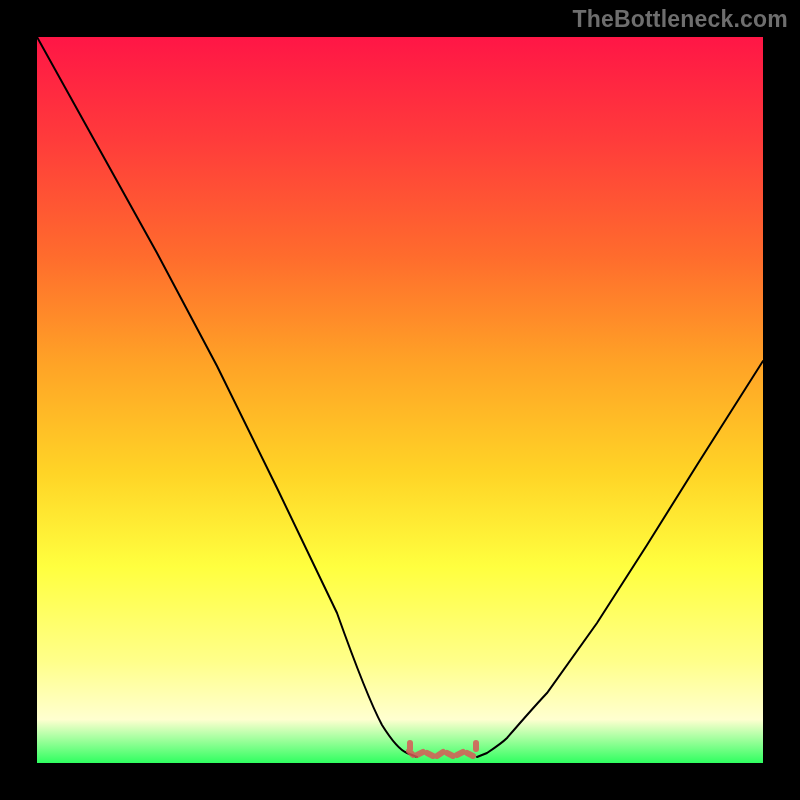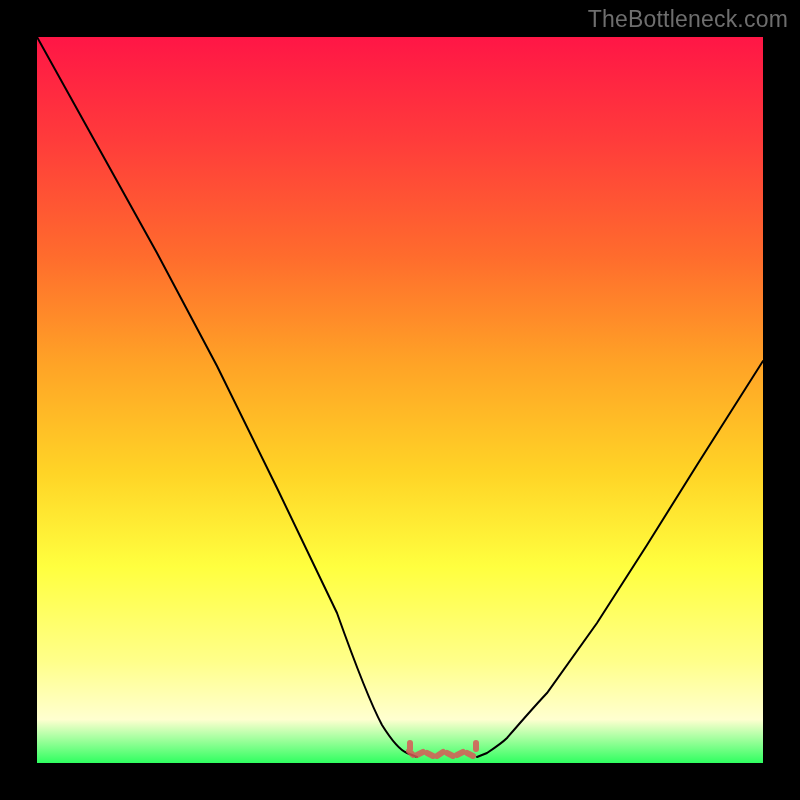--- a/index.html
+++ b/index.html
@@ -31,21 +31,21 @@
        #ffff8a 86%,
        #ffffd0 94%,
        #2fff60 100%);
   }
   .watermark {
     position: absolute;
     top: 6px;
     right: 12px;
     font-family: Arial, Helvetica, sans-serif;
     font-size: 23px;
-    font-weight: 400;
+    font-weight: 700;
     color: #6e6e6e;
     letter-spacing: 0.2px;
   }
   svg.curves {
     position: absolute;
     left: 0;
     top: 0;
   }
 </style>
 </head>

